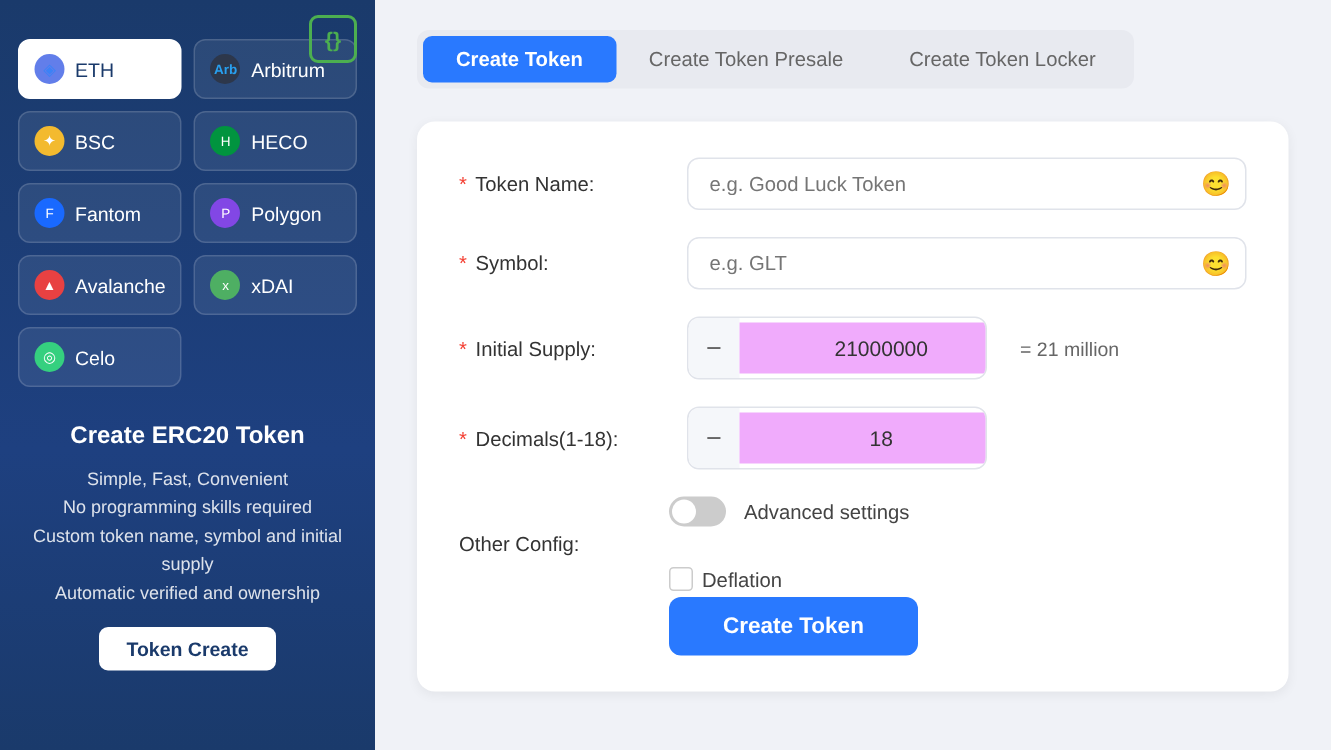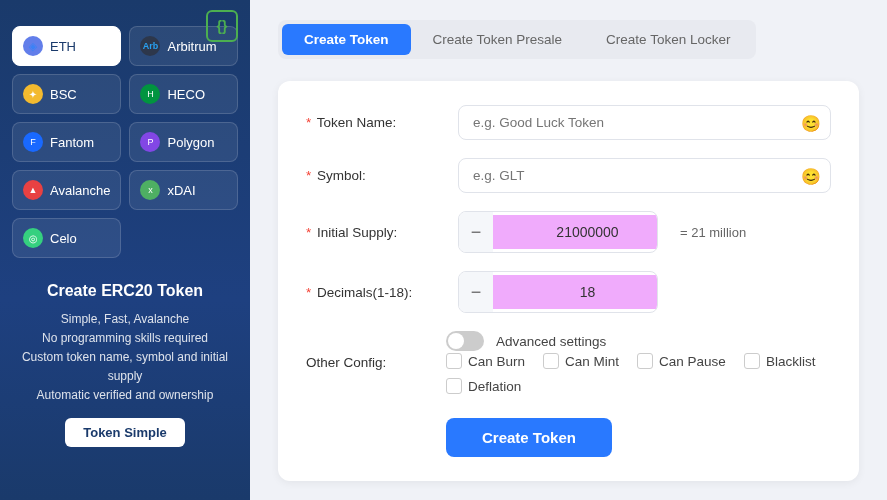--- a/index.html
+++ b/index.html
@@ -332,21 +332,21 @@
       flex-shrink: 0;
       cursor: pointer;
     }
 
     .config-second-row {
       display: flex;
       align-items: center;
       gap: 18px;
       padding-left: 140px;
       margin-top: 4px;
-      margin-bottom: 24px;
+      margin-bottom: 4px;
     }
 
     
     .create-btn {
       background: #2979ff;
       color: #fff;
       border: none;
       border-radius: 8px;
       padding: 11px 36px;
       font-size: 15px;
@@ -407,25 +407,25 @@
     </button>
 
     <button class="network-btn" style="grid-column: span 1;">
       <span class="net-icon celo" style="font-size:10px;">◎</span>
       <span>Celo</span>
     </button>
   </div>
 
   <div class="sidebar-info">
     <h3>Create ERC20 Token</h3>
-    <div>Simple, Fast, Avalanche</div>
+    <div>Simple, Fast, Convenient</div>
     <div>No programming skills required</div>
     <div>Custom token name, symbol and initial supply</div>
     <div>Automatic verified and ownership</div>
-    <button class="token-admin-btn">Token Simple</button>
+    <button class="token-admin-btn">Token Create</button>
   </div>
 </aside>
 
 <main class="main-content">
 
   <div class="tab-bar">
     <button class="tab-btn active">Create Token</button>
     <button class="tab-btn">Create Token Presale</button>
     <button class="tab-btn">Create Token Locker</button>
   </div>
@@ -485,38 +485,20 @@
 
     
     <div class="toggle-row">
       <div class="toggle-switch"></div>
       <span class="toggle-label">Advanced settings</span>
     </div>
 
     
     <div class="config-row">
       <span class="config-label">Other Config:</span>
-      <div class="config-options">
-        <label class="config-option">
-          <div class="config-checkbox"></div>
-          <span>Can Burn</span>
-        </label>
-        <label class="config-option">
-          <div class="config-checkbox"></div>
-          <span>Can Mint</span>
-        </label>
-        <label class="config-option">
-          <div class="config-checkbox"></div>
-          <span>Can Pause</span>
-        </label>
-        <label class="config-option">
-          <div class="config-checkbox"></div>
-          <span>Blacklist</span>
-        </label>
-      </div>
     </div>
 
     
     <div class="config-second-row">
       <label class="config-option">
         <div class="config-checkbox"></div>
         <span>Deflation</span>
       </label>
     </div>
 

